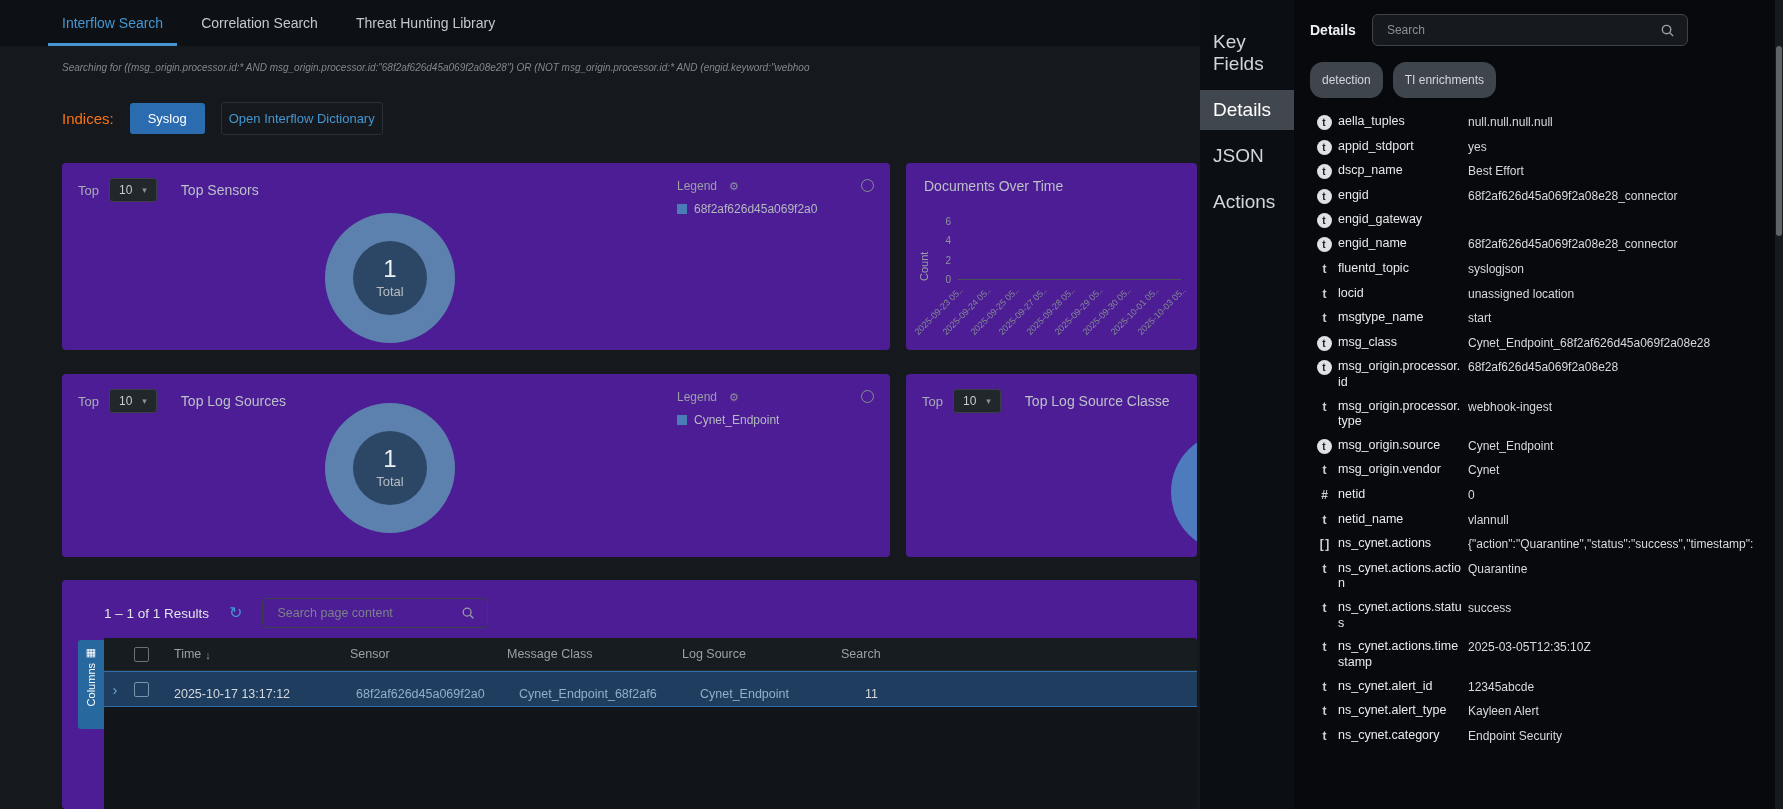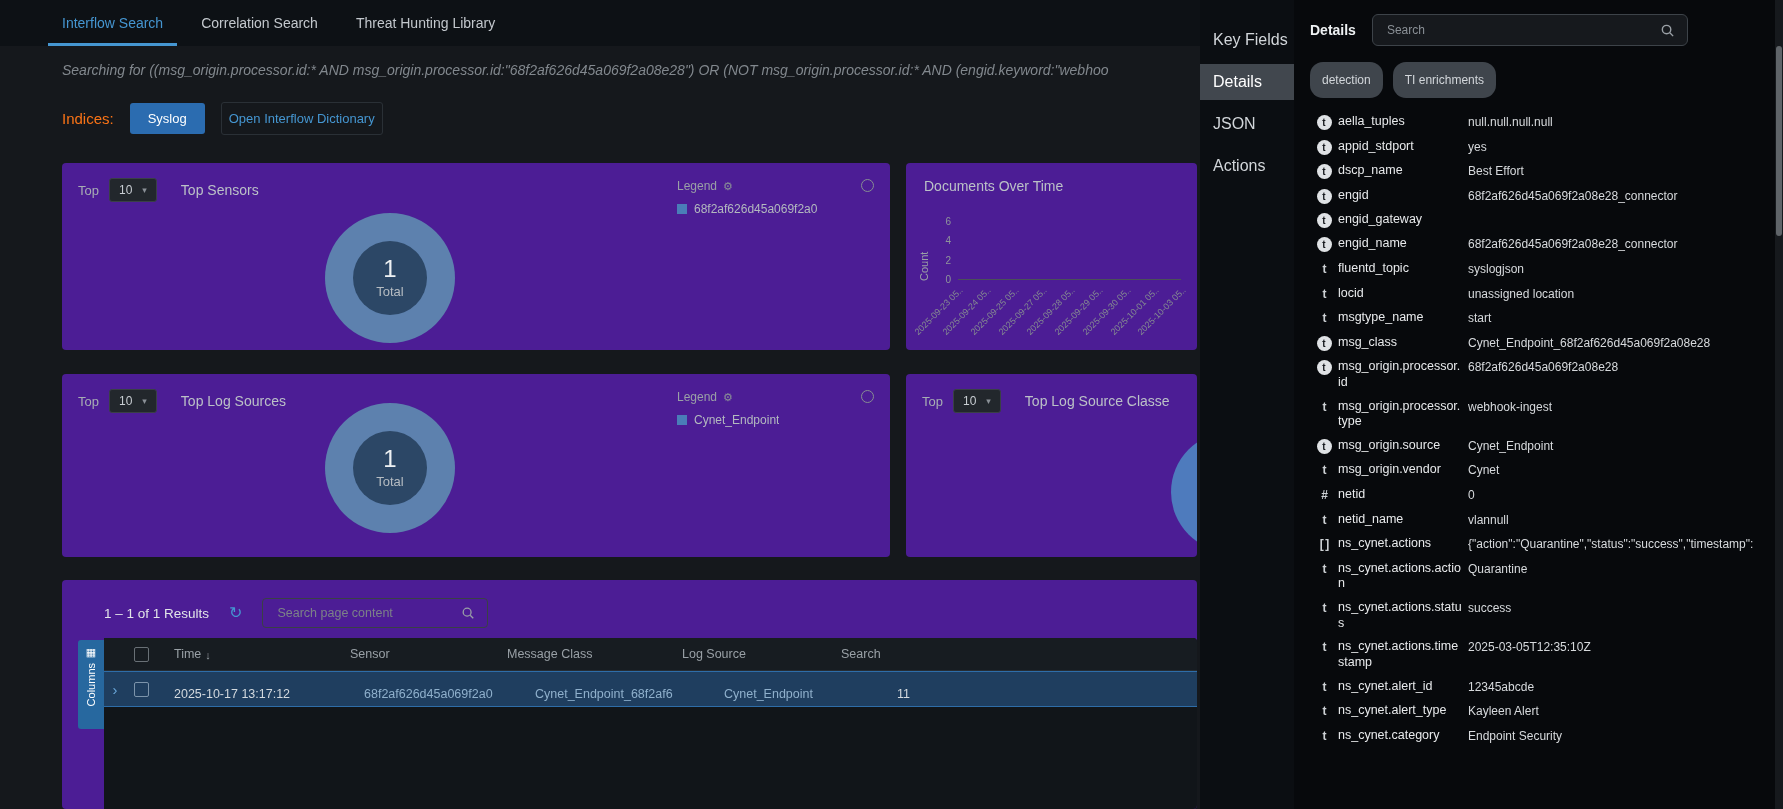--- a/index.html
+++ b/index.html
@@ -8,21 +8,21 @@
 
   
   .topbar{position:absolute;left:0;top:0;width:1200px;height:46px;background:#0d1115;
           display:flex;align-items:center;padding-left:62px;gap:38px;}
   .tab{font-size:14px;color:#c3c8cd;height:46px;display:flex;align-items:center;cursor:pointer;
        position:relative;white-space:nowrap;}
   .tab.active{color:#4596d1;}
   .tab.active::after{content:"";position:absolute;left:-14px;right:-14px;bottom:0;height:3px;background:#4596d1;}
 
   .search-summary{position:absolute;left:62px;top:62px;width:1132px;white-space:nowrap;overflow:hidden;
-                  color:#82888e;font-size:14px;font-style:italic;}
+                  color:#82888e;font-size:10px;font-style:italic;}
 
   .indices{position:absolute;left:62px;top:102px;display:flex;align-items:center;gap:16px;}
   .indices-label{font-size:15px;color:#f97316;}
   .btn-syslog{background:#2b6cb0;color:#fff;font-size:13px;padding:8px 18px;border-radius:3px;border:none;
               font-family:inherit;cursor:pointer;}
   .btn-dict{background:transparent;color:#4596d1;font-size:13px;padding:8px 7px;border-radius:3px;
             border:1px solid #2a3036;font-family:inherit;cursor:pointer;}
 
   
   .panel{position:absolute;background:#4c1d95;border-radius:4px;}
@@ -34,21 +34,21 @@
 
   .panel-head{display:flex;align-items:center;padding:15px 16px 0 16px;}
   .top-label{color:#a7adb3;font-size:13px;margin-right:10px;}
   .select{display:flex;align-items:center;gap:10px;background:#22272c;border:1px solid #3a4046;
           border-radius:3px;padding:4px 9px;font-size:12px;color:#c8cdd2;cursor:pointer;}
   .caret{font-size:9px;color:#8a9096;}
   .panel-title{color:#bbc1c7;font-size:14px;margin-left:24px;white-space:nowrap;overflow:hidden;}
   .panel-title.no-ml{margin-left:2px;}
 
   .legend{position:absolute;top:16px;right:48px;width:165px;font-size:12px;color:#9aa0a6;}
-  .legend-head{display:flex;align-items:center;gap:6px;}
+  .legend-head{display:flex;align-items:center;gap:12px;}
   .gear{font-size:11px;color:#8a9096;cursor:pointer;}
   .legend-item{display:flex;align-items:center;gap:7px;margin-top:9px;color:#b3b9bf;cursor:pointer;}
   .legend-text{max-width:146px;overflow:hidden;white-space:nowrap;}
   .swatch{width:10px;height:10px;background:#4a7db8;flex:none;}
   .circle-btn{position:absolute;top:16px;right:16px;width:11px;height:11px;border:1.5px solid #878d93;
               border-radius:50%;cursor:pointer;}
 
   .donut{position:absolute;left:263px;top:50px;width:130px;height:130px;border-radius:50%;background:#5d81ae;
          display:flex;align-items:center;justify-content:center;cursor:pointer;}
   #panel-top-log-sources .donut{top:29px;}
@@ -98,26 +98,26 @@
   .col-time{width:176px;flex:none;}
   .col-sensor{width:157px;flex:none;}
   .col-mc{width:175px;flex:none;}
   .col-ls{width:159px;flex:none;}
   .col-tenant{flex:1;}
   .checkbox{width:13px;height:13px;border:1px solid #697076;border-radius:2px;cursor:pointer;}
   .trow .checkbox{border-color:#7c94ab;}
   .chev{color:#6aa7d9;font-size:15px;line-height:1;cursor:pointer;}
   .th{display:flex;align-items:flex-end;cursor:pointer;}
   .sort{margin-left:4px;font-size:11px;}
-  .cell{color:#8fb0cc;white-space:nowrap;overflow:hidden;padding-right:14px;margin-top:9px;}
+  .cell{color:#8fb0cc;white-space:nowrap;overflow:hidden;padding-right:6px;margin-top:9px;}
   .cell.bright{color:#d3d9de;}
 
   
   .side-nav{position:absolute;left:1200px;top:0;width:94px;height:809px;background:#0b0e12;padding-top:22px;}
-  .side-nav-item{padding:9px 6px 9px 13px;font-size:16px;color:#d2d6da;cursor:pointer;margin-bottom:6px;}
+  .side-nav-item{padding:9px 6px 9px 13px;font-size:19px;color:#d2d6da;cursor:pointer;margin-bottom:6px;}
   .side-nav-item.active{background:#41474e;color:#fff;}
 
   .details-panel{position:absolute;left:1294px;top:0;width:481px;height:809px;background:#07090c;
                  padding:14px 0 0 16px;overflow:hidden;}
   .details-header{display:flex;align-items:center;gap:16px;}
   .details-title{font-size:14px;font-weight:bold;color:#eef1f3;flex:none;}
   .details-search{display:flex;align-items:center;justify-content:space-between;width:290px;
                   border:1px solid #3d4349;border-radius:6px;background:#16191d;padding:7px 12px;}
   .details-search input{background:transparent;border:none;outline:none;color:#c8cdd2;font-size:12px;
                         width:235px;font-family:inherit;}

